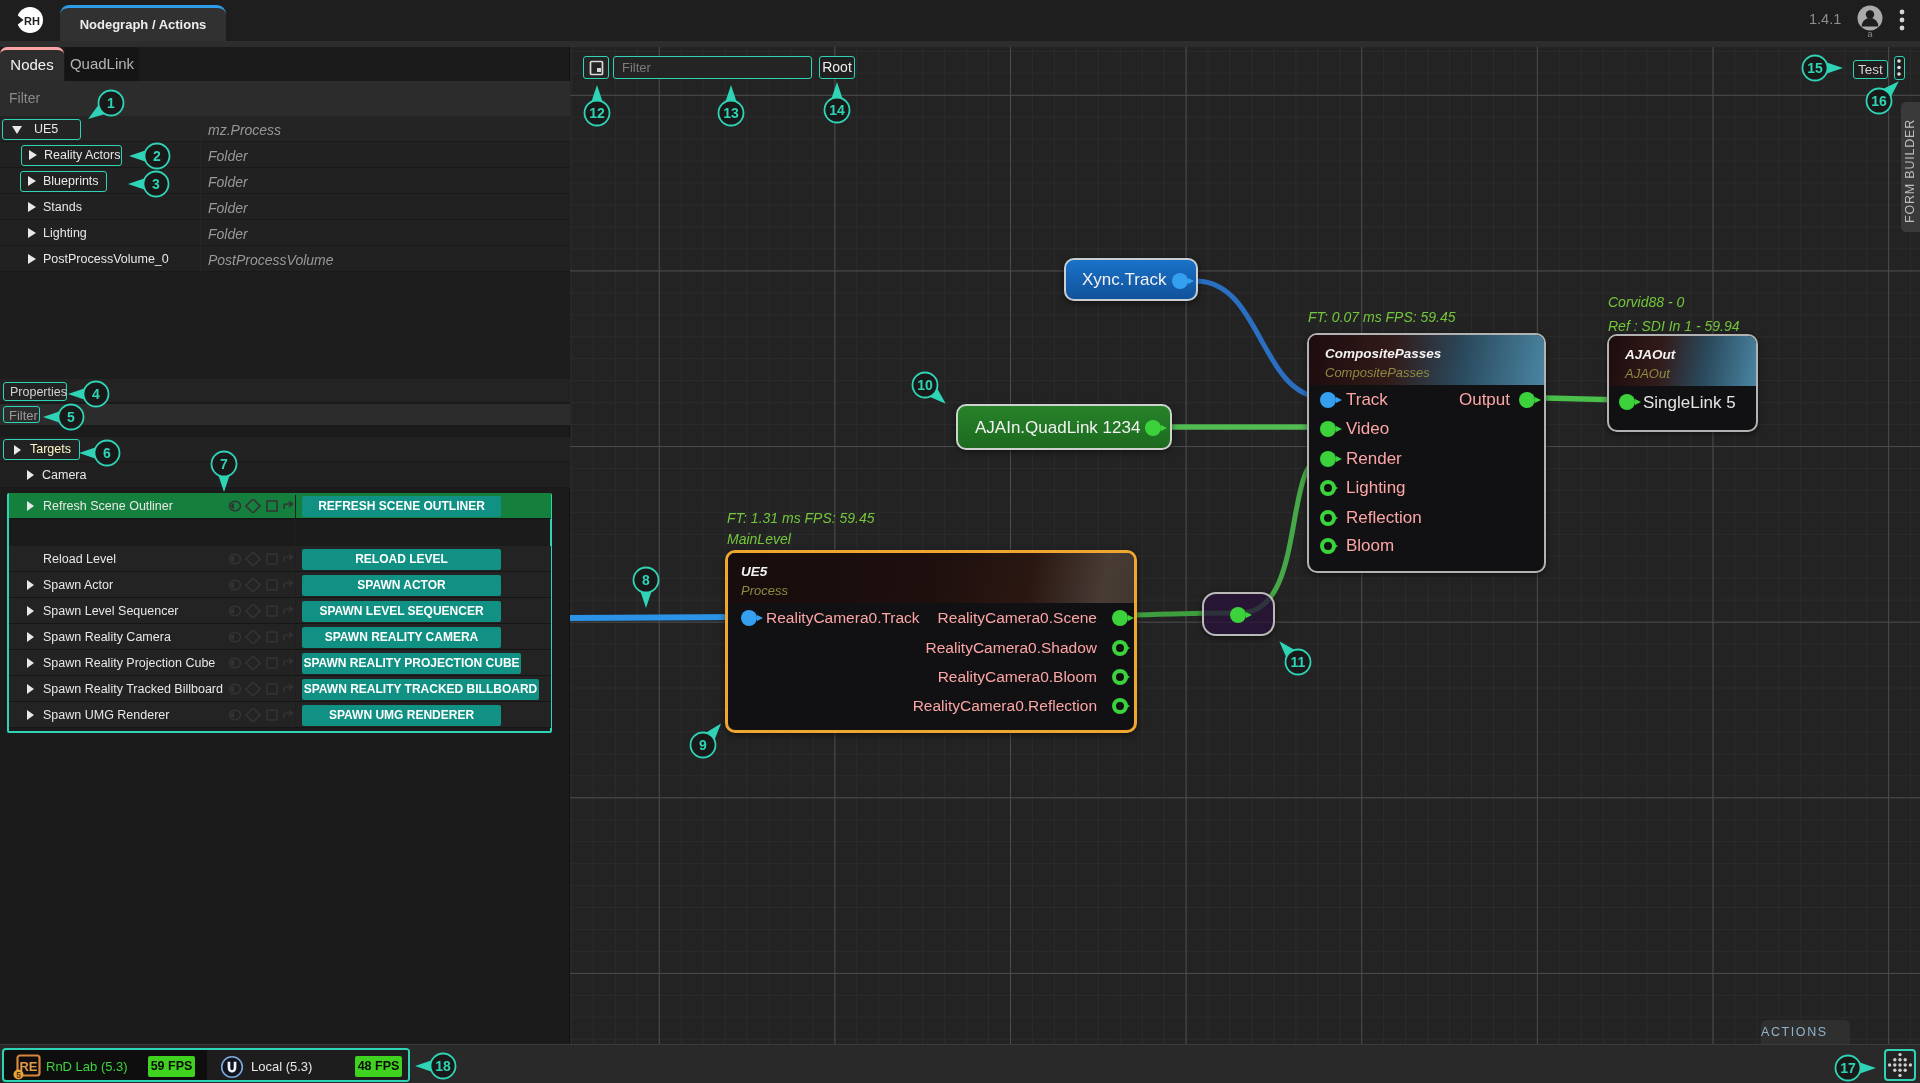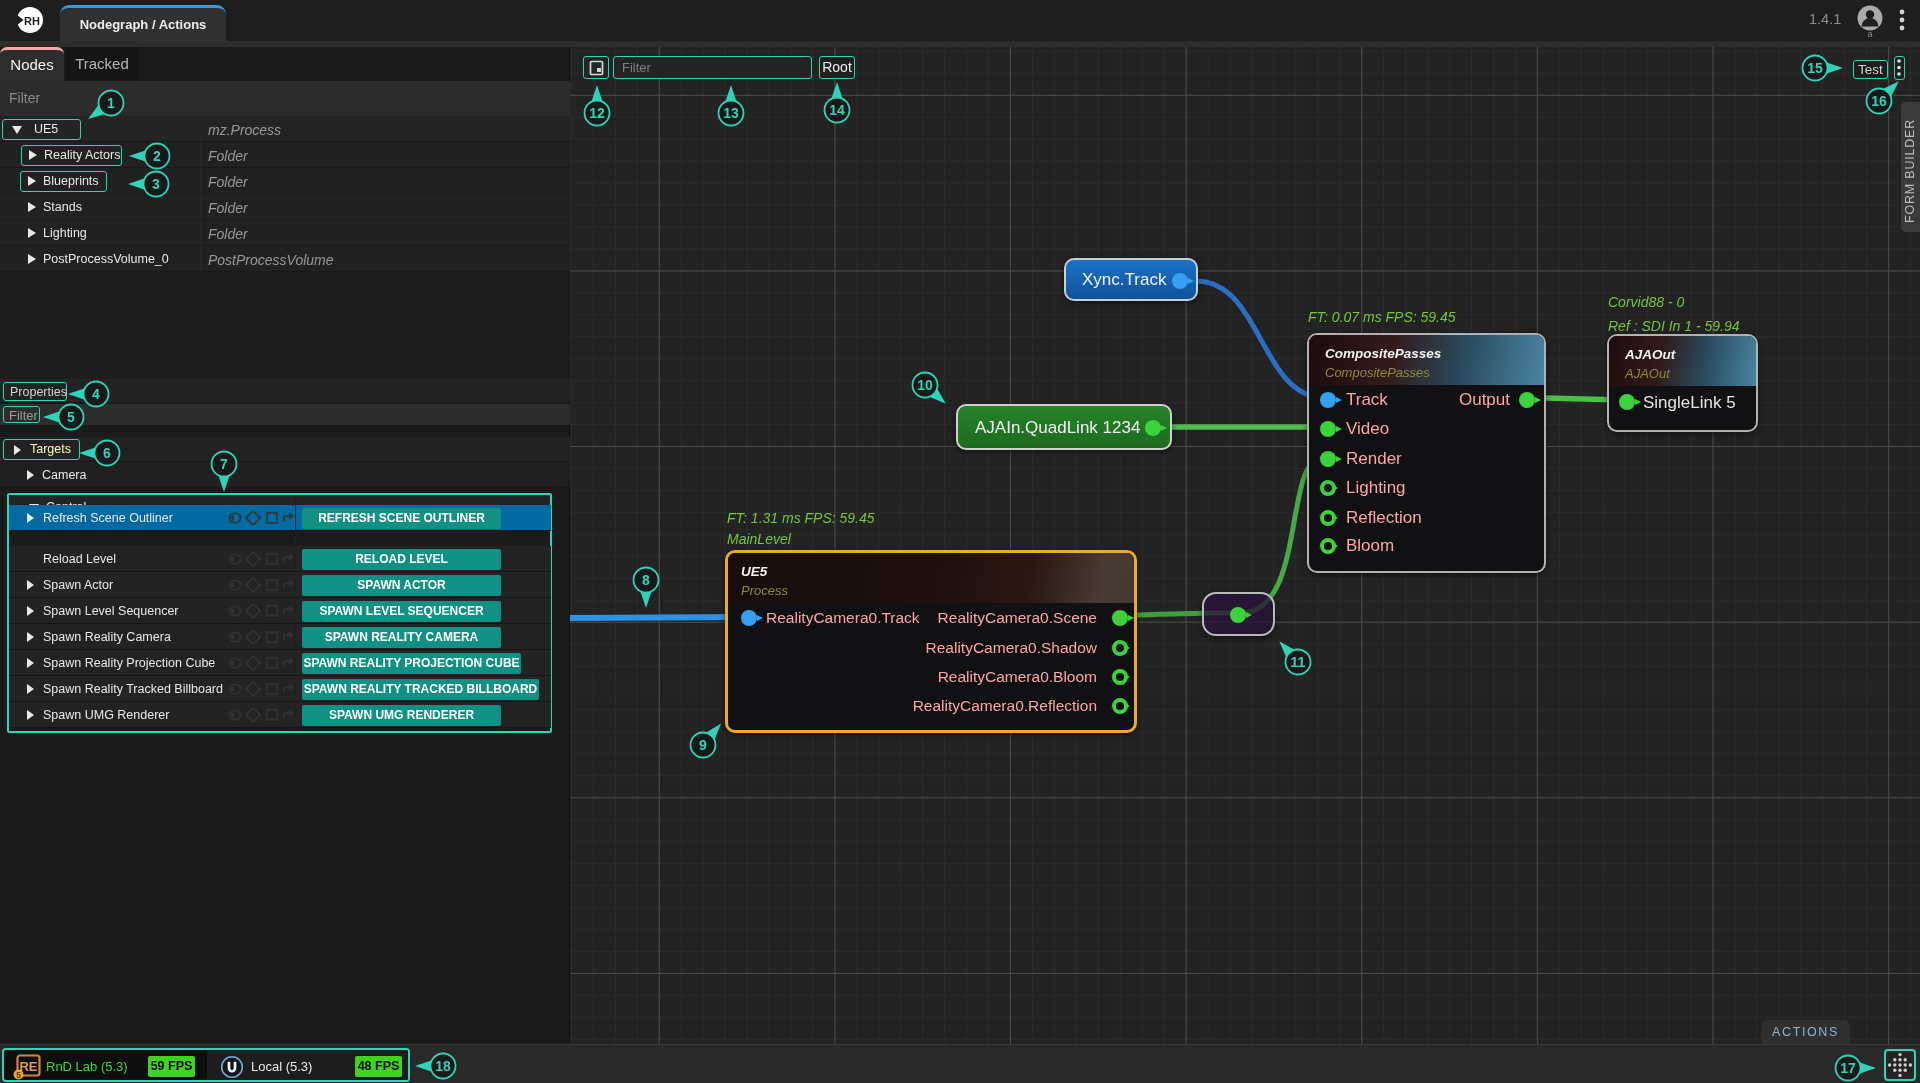--- a/index.html
+++ b/index.html
@@ -72,21 +72,21 @@
   <svg class="abs" style="left:1896px;top:8px" width="12" height="26" viewBox="0 0 12 26">
     <circle cx="6" cy="4" r="2.4" fill="#d5d5d5"></circle>
       <circle cx="6" cy="12" r="2.4" fill="#d5d5d5"></circle>
       <circle cx="6" cy="20" r="2.4" fill="#d5d5d5"></circle>
   </svg>
 </div>
 <div id="topstrip"></div>
 
 <div id="sidebar">
   <div id="tab-nodes" class="sftab">Nodes</div>
-  <div id="tab-engines" class="sftab">Tracked</div>
+  <div id="tab-engines" class="sftab">QuadLink</div>
   <div id="sfilter">Filter</div>
 
   <div class="trow" style="top:69px;background:#242424">
     <div class="tealbox" style="left:2px;top:2.5px;width:79px;height:21px"></div>
     <div class="exp expD" style="left:12px"></div>
     <div class="lbl" style="left:34px">UE5</div>
     <div class="typ">mz.Process</div>
   </div>
   <div class="trow" style="top:95px">
     <div class="tealbox" style="left:21px;top:2.5px;width:101px;height:21px"></div>
@@ -136,21 +136,21 @@
     <div class="exp expR" style="left:27px;border-left-width:7px"></div>
     <div class="abs" style="left:42px;top:6px;color:#e8e8e8;font-size:12.5px;font-weight:500">Camera</div>
   </div>
 
   <div class="abs" style="left:7px;top:446px;width:545px;height:240px;border:2px solid #2fd3b5;border-radius:2px">
     <div class="abs" style="left:0;top:0;width:100%;height:25px;background:#242424;border-bottom:1px solid #191919">
       <div class="exp expD" style="left:20px;top:9px;border-top-width:7px"></div>
       <div class="abs" style="left:37px;top:5px;color:#e8e8e8;font-size:12.5px;font-weight:500">Control</div>
     </div>
   </div>
-  <div class="prow" style="top:458px;left:9px;width:542px;height:26px;background:#0369a1;border-bottom:1px solid #151515">
+  <div class="prow" style="top:446px;left:9px;width:542px;height:26px;background:#15803d;border-bottom:1px solid #151515">
     <div class="exp expR" style="left:18px;border-left-width:7px"></div>
     <div class="abs" style="left:34px;top:6px;color:#e8e8e8;font-size:12.5px;font-weight:500">Refresh Scene Outliner</div>
     <svg class="icoset" style="left:218px" width="70" height="14" viewBox="0 0 70 14">
       <ellipse cx="8" cy="7" rx="5.5" ry="4.8" fill="none" stroke="#333333" stroke-width="1.6"></ellipse>
       <path d="M3 7 L7 3.5 L7 10.5 Z" fill="#333333"></path>
       <rect x="21" y="2" width="10" height="10" fill="none" stroke="#333333" stroke-width="1.6" transform="rotate(45 26 7)"></rect>
       <rect x="40" y="2" width="10" height="10" fill="none" stroke="#333333" stroke-width="1.6"></rect>
       <path d="M57 10 L57 7 a2 2 0 0 1 2-2 l6 0 M62 2.5 L65.5 5 L62 8" fill="none" stroke="#333333" stroke-width="1.6"></path>
     </svg>
     <div class="cbtn" style="left:293px;top:3px;width:199px">REFRESH SCENE OUTLINER</div>
@@ -264,21 +264,21 @@
   <div class="ttool" style="left:1324px;top:9px;width:11px;height:24px;background:#1e1e1e">
     <svg width="8" height="21" viewBox="0 0 8 21">
         <circle cx="4" cy="4" r="1.8" fill="#e0e0e0"></circle>
         <circle cx="4" cy="10.5" r="1.8" fill="#e0e0e0"></circle>
         <circle cx="4" cy="17" r="1.8" fill="#e0e0e0"></circle>
       </svg>
   </div>
   <div class="abs" style="left:1331px;top:55px;width:19px;height:130px;background:#3a3a3a;border-radius:5px 0 0 5px">
     <div class="abs" style="left:2px;top:9px;width:15px;height:112px;color:#bdbdbd;font-size:12.5px;letter-spacing:.8px;writing-mode:vertical-rl;transform:rotate(180deg);white-space:nowrap">FORM BUILDER</div>
   </div>
-  <div class="abs" style="left:1191px;top:973px;width:89px;height:24px;background:#2f2f2f;border-radius:6px 6px 0 0;color:#8fb3cd;font-size:12.5px;letter-spacing:1.6px;text-align:center;line-height:24px">ACTIONS</div>
+  <div class="abs" style="left:1191px;top:973px;width:89px;height:24px;background:#2f2f2f;border-radius:6px 6px 0 0;color:#8fb3cd;font-size:12.5px;letter-spacing:1.6px;line-height:24px">ACTIONS</div>
 
   <div class="glbl" style="left:738px;top:259px">FT: 0.07 ms FPS: 59.45</div>
   <div class="glbl" style="left:1038px;top:244px">Corvid88 - 0
 Ref : SDI In 1 - 59.94</div>
   <div class="glbl" style="left:157px;top:461px;line-height:21px">FT: 1.31 ms FPS: 59.45
 MainLevel</div>
 
   <div class="node" style="left:494px;top:211px;width:134px;height:43px;border:2px solid #c9ced2;background:linear-gradient(to bottom,#1a72c8,#11529b);">
     <div class="abs" style="left:16px;top:10px;color:#f2f2f2;font-size:17px">Xync.Track</div>
     <div class="pinf" style="left:106px;top:13px;color:#35a0f0"></div>

